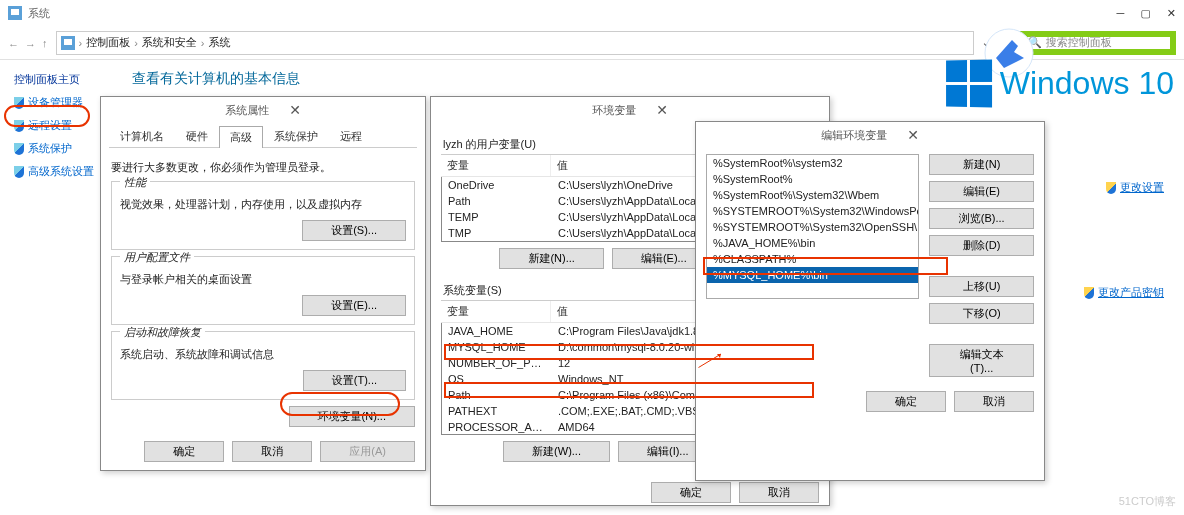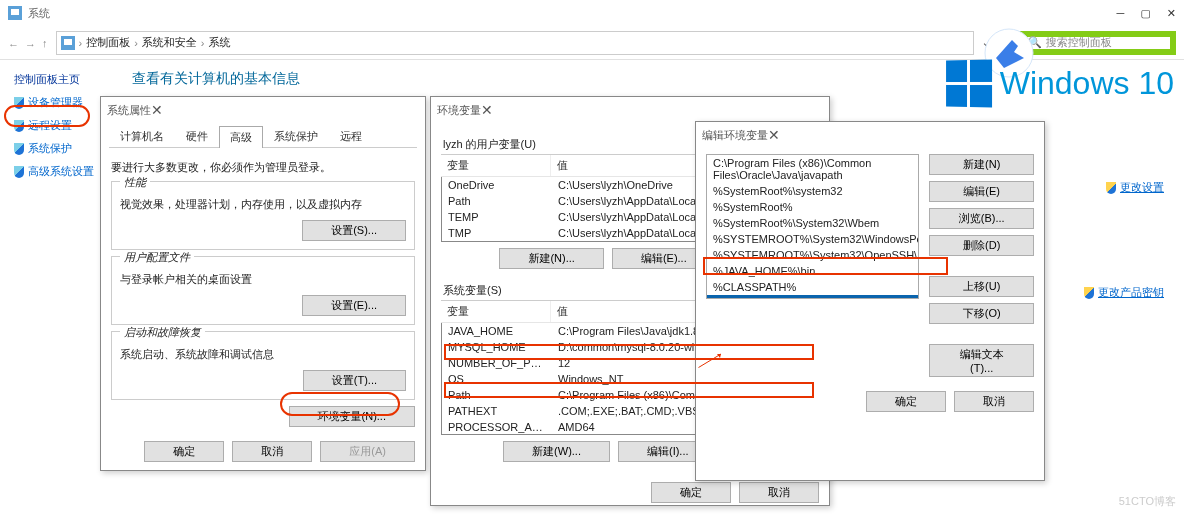--- a/index.html
+++ b/index.html
@@ -24,21 +24,21 @@
   .right-links { position:absolute; right:20px; top:180px; display:flex; flex-direction:column; gap:90px; align-items:flex-end;}
   .right-links a { color:#0066cc; display:flex; align-items:center; gap:4px;}
   .winlogo { position:absolute; right:10px; top:60px; display:flex; align-items:center; gap:8px;}
   .winlogo .text { font-size:32px; color:#0096da; font-weight:300;}
   .winlogo .square {width:22px; height:22px; background:#0078d4;}
   .winlogo .grid {display:grid; grid-template-columns:22px 22px; grid-template-rows:22px 22px; gap:3px; transform: perspective(200px) rotateY(-12deg);}
   .bird { position:absolute; right:150px; top:28px; width:50px; height:50px; }
 
   
   .dlg { position: absolute; background: #fff; border: 1px solid #888; box-shadow: 2px 2px 6px rgba(0,0,0,.2); }
-  .dlg .titlebar { display: flex; justify-content: flex-start; align-items: center; height: 26px; padding: 0 6px; color:#555;}
+  .dlg .titlebar { display: flex; justify-content: center; align-items: center; height: 26px; padding: 0 6px; color:#555;gap:20px;}
   .dlg .close { font-size:14px; color:#555; cursor:pointer;}
   .dlg .body { padding: 6px 10px; }
   .tabs { display:flex; border-bottom:1px solid #ccc; margin:2px 8px 6px 8px;}
   .tab { padding:3px 10px; border:1px solid transparent; border-bottom:none; color:#333;}
   .tab.active { border-color:#aaa; background:#fff; position:relative; top:1px;}
   .group { border:1px solid #ccc; margin:6px 0; padding:6px 8px 8px 8px; position:relative;}
   .group .legend {position:relative; top:-13px; background:#fff; display:inline-block; padding:0 4px; color:#222;font-style:italic;}
   .group .desc {color:#222; margin:-6px 0 6px 0;}
   .btn { border:1px solid #adadad; background:#e1e1e1; padding:2px 28px; min-width:68px; text-align:center; cursor:pointer;}
   .btn.disabled { color:#999;}
@@ -291,21 +291,20 @@
 </div>
 
 <div class="dlg" style="left:695px; top:121px; width:350px; height:360px;">
   <div class="titlebar">
       <span>编辑环境变量</span>
       <span class="close">✕</span>
     </div>
   <div class="body">
     <div class="flexrow">
       <div class="pathlist" id="path-list">
-          <div>C:\Program Files (x86)\Common Files\Oracle\Java\javapath</div>
           <div>%SystemRoot%\system32</div>
           <div>%SystemRoot%</div>
           <div>%SystemRoot%\System32\Wbem</div>
           <div>%SYSTEMROOT%\System32\WindowsPowerShell\v1.0\</div>
           <div>%SYSTEMROOT%\System32\OpenSSH\</div>
           <div>%JAVA_HOME%\bin</div>
           <div>%CLASSPATH%</div>
           <div class="sel">%MYSQL_HOME%\bin</div>
         </div>
       <div class="sidebtns">

